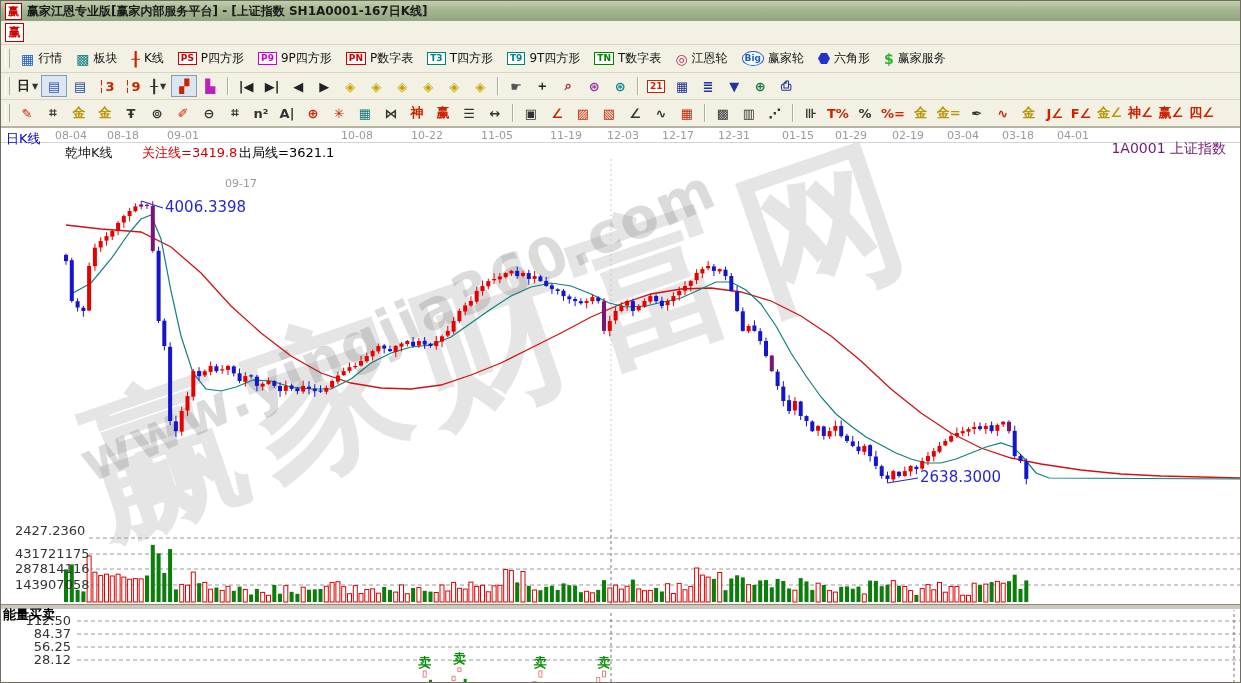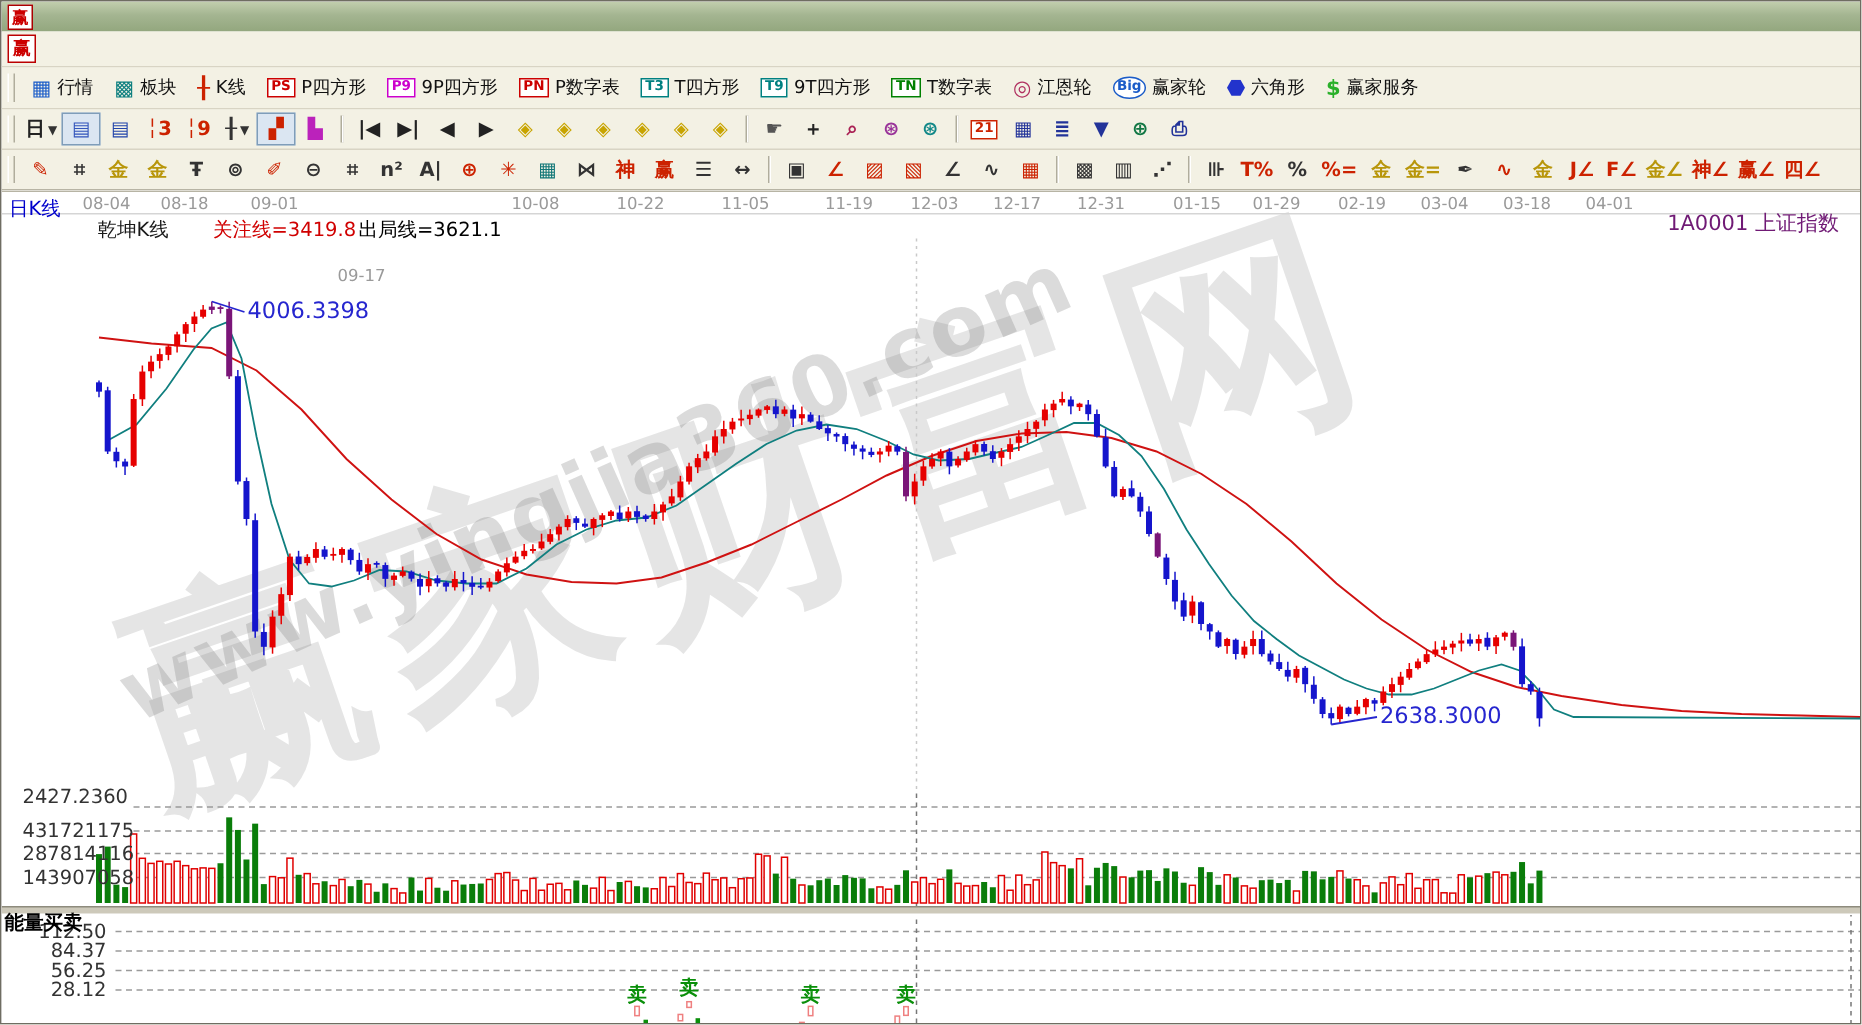--- a/index.html
+++ b/index.html
@@ -60,20 +60,21 @@
   .wm2{left:82px;top:306px;font-size:56px;letter-spacing:2px;transform:rotate(-24deg);transform-origin:left center;
        color:rgba(125,125,125,0.28);}
 </style>
 </head>
 <body>
 
 <div id="app">
 
   <div class="titlebar">
     <div class="logo">赢</div>
+    <div class="title">赢家江恩专业版[赢家内部服务平台] - [上证指数  SH1A0001-167日K线]</div>
   </div>
 
   <div class="menubar">
     <div class="logo">赢</div>
   </div>
 
   <div class="toolbar tb1" id="toolbar-main">
       <div class="grip"></div>
       <div class="tb-btn">
         <span class="tb-ico" style="color:#1b5cc8">▦</span>

